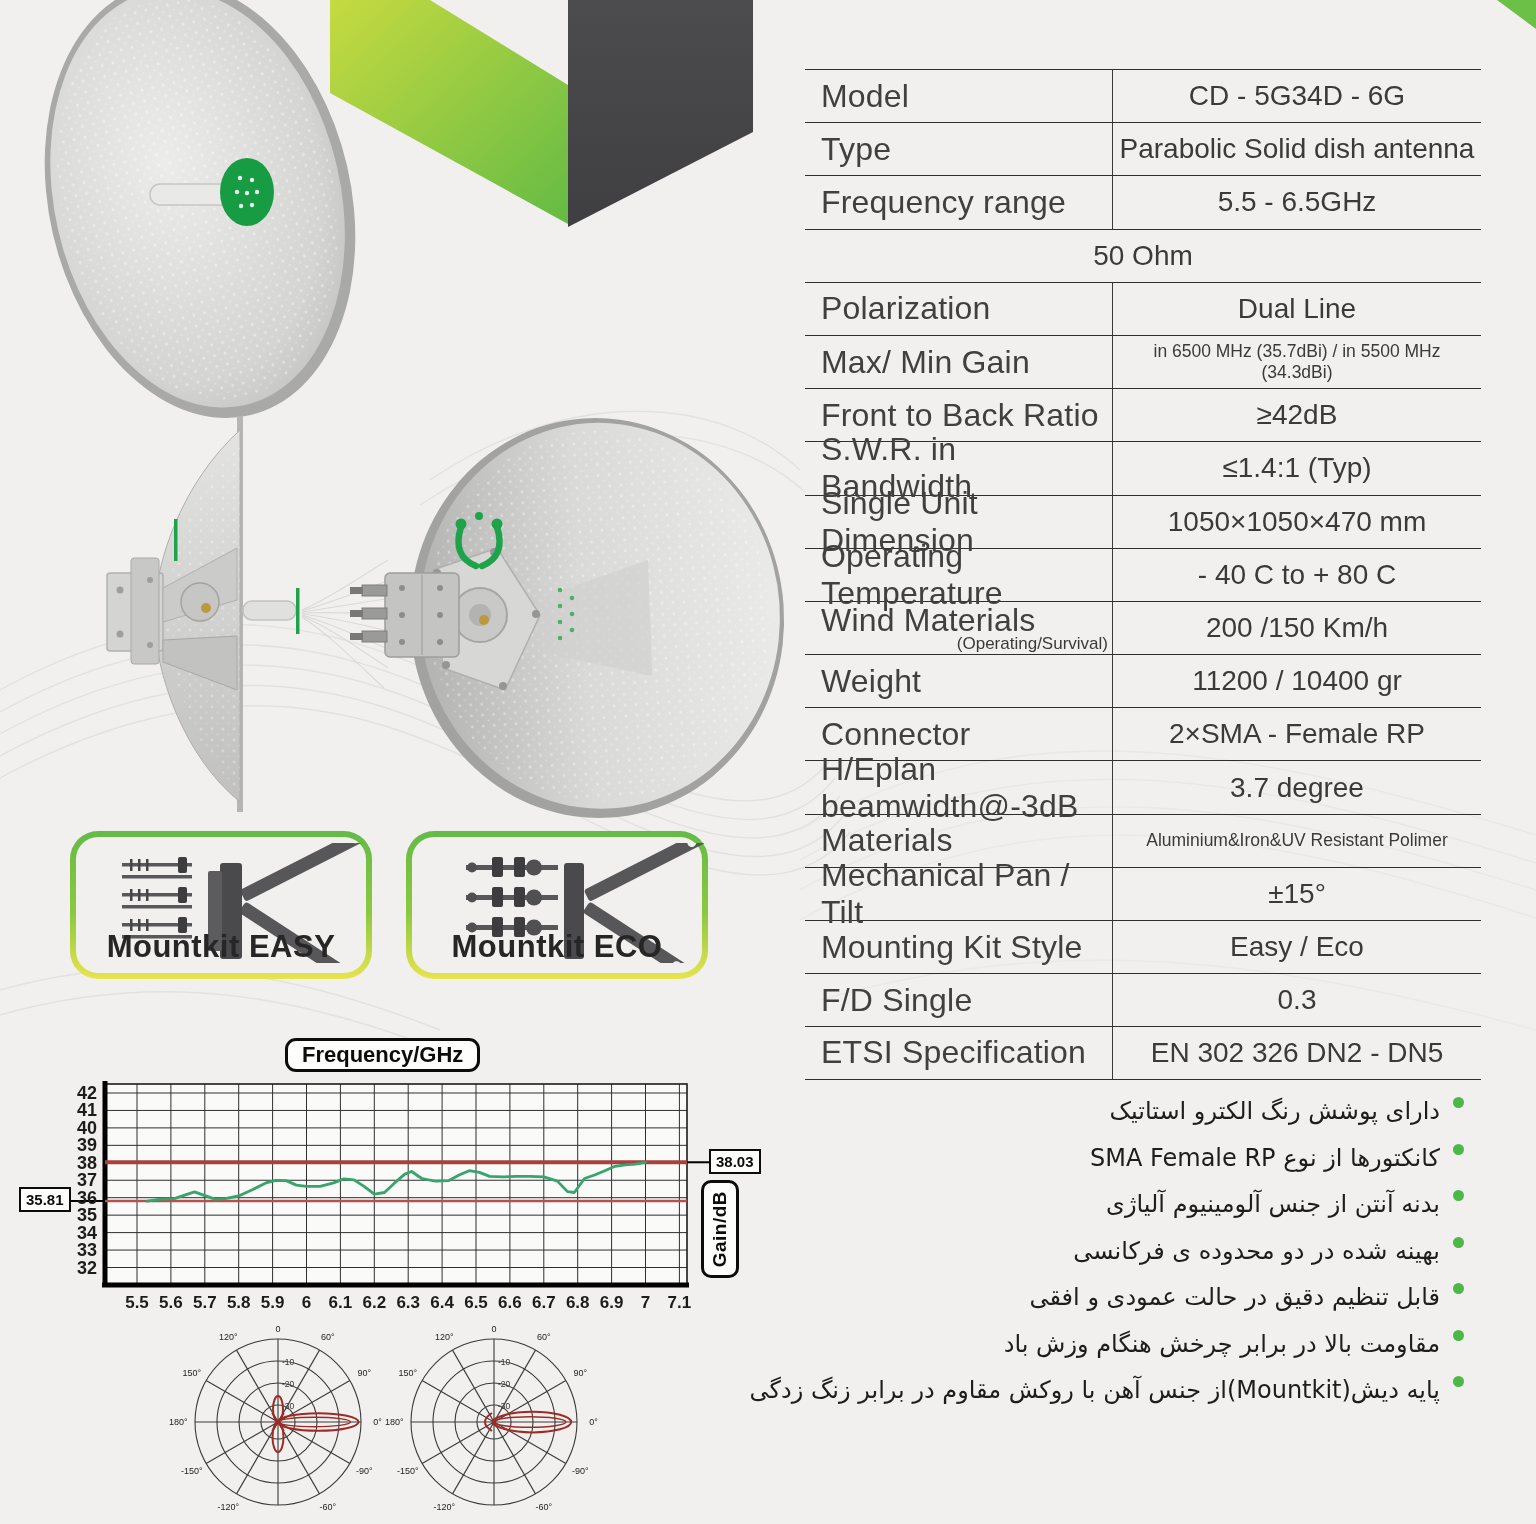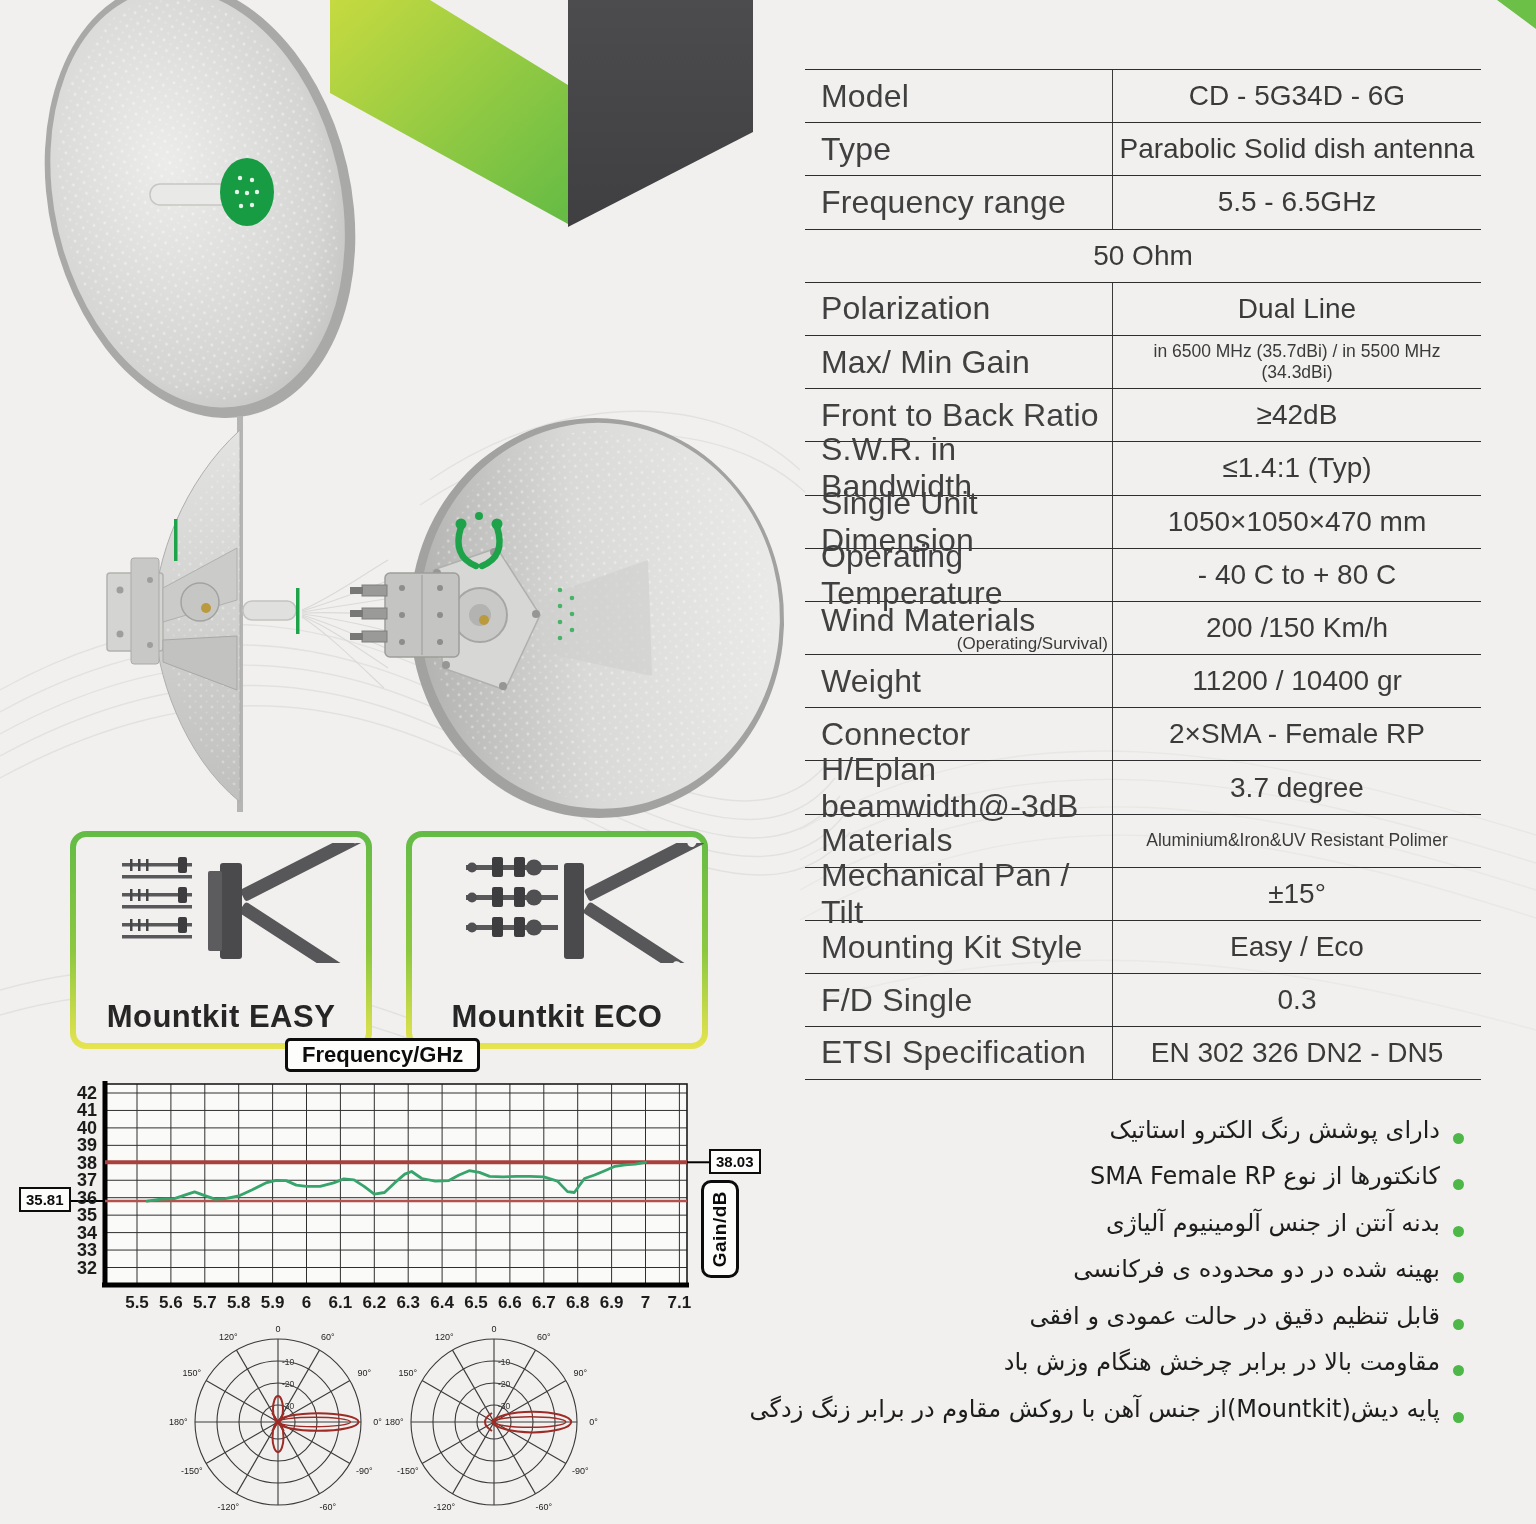--- a/index.html
+++ b/index.html
@@ -14,40 +14,40 @@
   .cell-label{width:308px;box-sizing:border-box;border-right:1.3px solid #3a3a3a;
     display:flex;flex-direction:column;justify-content:center;padding-left:16px;}
   .cell-label .lbl{font-size:32px;color:#404040;letter-spacing:.2px;}
   .cell-label .sub{font-size:17px;color:#3a3a3a;align-self:flex-end;margin-top:-5px;padding-right:4px;}
   .cell-value{flex:1;display:flex;align-items:center;justify-content:center;text-align:center;
     font-size:28px;color:#3a3a3a;padding:0 4px;}
   .cell-value.small{font-size:17.5px;}
 
   
   #features{position:absolute;right:72px;top:1097px;width:660px;direction:rtl;}
-  .feat-item{display:flex;align-items:flex-end;height:46.5px;direction:rtl;}
+  .feat-item{display:flex;align-items:flex-start;height:46.5px;direction:rtl;}
   .feat-dot{width:11px;height:11px;border-radius:50%;background:#4db748;margin-left:13px;flex:0 0 auto;}
   .feat-text{font-family:"DejaVu Sans",sans-serif;font-size:24px;color:#1d1d1d;white-space:nowrap;}
 
   
-  .mountkit{position:absolute;width:302px;height:218px;border-radius:16px;box-sizing:border-box;
+  .mountkit{position:absolute;width:302px;height:148px;border-radius:28px;box-sizing:border-box;
     border:6px solid transparent;
     background:linear-gradient(#f1f0ee,#f1f0ee) padding-box,
                linear-gradient(180deg,#63bb46 0%,#8cc83f 55%,#e7e44f 100%) border-box;}
   #mk1{left:70px;top:831px;}
   #mk2{left:406px;top:831px;}
   .mk-art{position:absolute;left:8px;top:6px;}
   .mk-label{position:absolute;left:0;bottom:8px;width:100%;text-align:center;
     font-size:31px;font-weight:bold;color:#262626;letter-spacing:.5px;}
 
   
   #gain-chart{position:absolute;left:0;top:1030px;width:780px;height:300px;}
   #gain-svg{position:absolute;left:0;top:0;}
   .chart-title-box{position:absolute;left:285px;top:8px;background:#fdfdfc;border:3.5px solid #0c0c0c;
-    border-radius:5px;padding:1px 14px;font-size:22px;font-weight:bold;color:#0c0c0c;}
+    border-radius:11px;padding:1px 14px;font-size:22px;font-weight:bold;color:#0c0c0c;}
   .ref-label{position:absolute;background:#fdfdfc;border:2.5px solid #0c0c0c;
     font-size:15px;font-weight:bold;color:#0c0c0c;padding:2px 5px;}
   #ref-left{left:19px;top:157px;}
   #ref-right{left:709px;top:119px;}
   .ylabel-box{position:absolute;left:701px;top:150px;width:32px;height:92px;background:#fdfdfc;
     border:3.5px solid #0c0c0c;border-radius:10px;display:flex;align-items:center;justify-content:center;}
   .ylabel-box span{writing-mode:vertical-rl;transform:rotate(180deg);
     font-size:19px;font-weight:bold;color:#0c0c0c;letter-spacing:.5px;}
 
   

